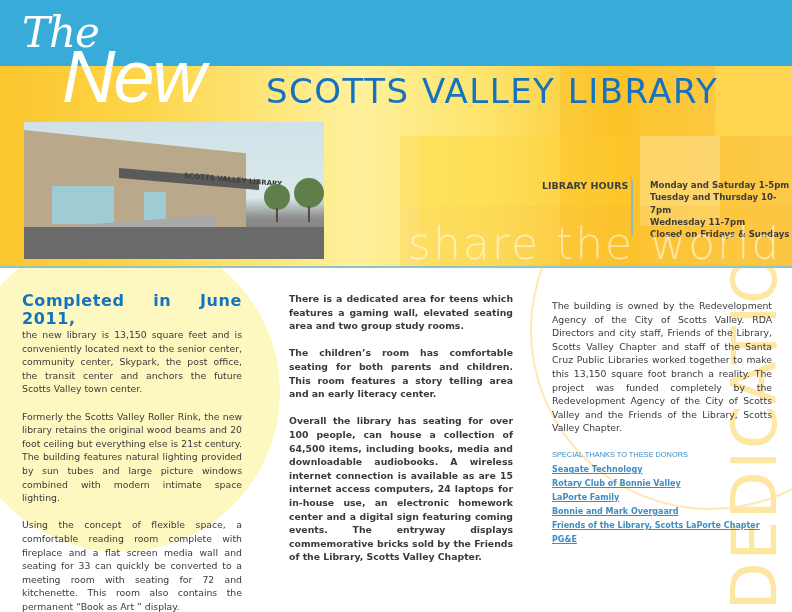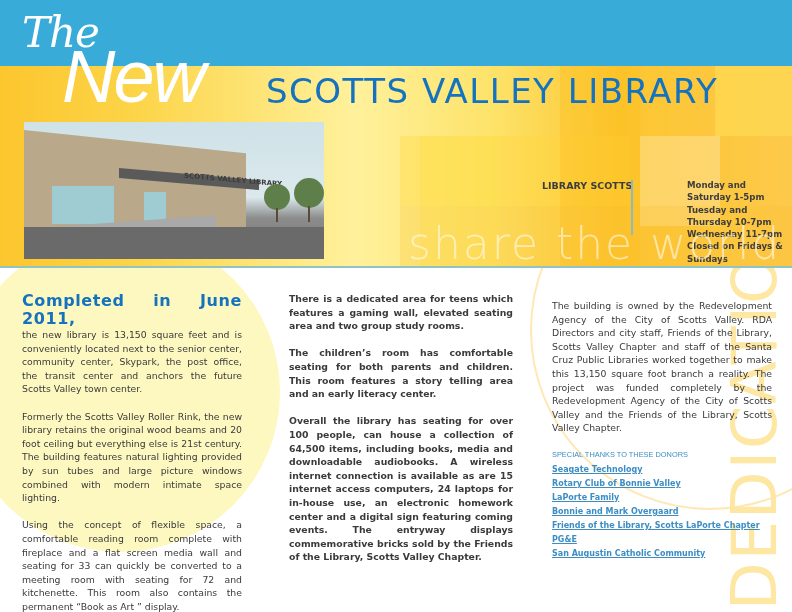--- a/index.html
+++ b/index.html
@@ -39,21 +39,21 @@
   .canopy { position: absolute; left: 95px; top: 52px; width: 140px; height: 10px; background: #5a5a5a; transform: skewY(5deg); }
   .sign { position: absolute; left: 160px; top: 54px; font-size: 7px; color: #3c3c3c; font-weight: bold; transform: skewY(5deg); white-space: nowrap; }
   .tree { position: absolute; border-radius: 50%; background: #5f7f4a; }
   .trunk { position: absolute; width: 2px; background: #5b4a38; }
   .lot { position: absolute; left: 0; top: 105px; width: 300px; height: 32px; background: #6a6a6a; }
   .walk { position: absolute; left: 2px; top: 100px; width: 190px; height: 14px; background: #a9a9a9; transform: skewY(-4deg); }
 
   
   .hours-label { position: absolute; left: 542px; top: 180px; font-size: 9.5px; font-weight: bold; color: #3d3d3d; }
   .hours-divider { position: absolute; left: 631px; top: 180px; width: 2px; height: 55px; background: #8fb8c1; }
-  .hours-list { position: absolute; left: 672px; top: 179px; font-size: 8.6px; font-weight: bold; color: #3d3d3d; line-height: 12.3px; padding-left: 15px; }
+  .hours-list { position: absolute; left: 635px; top: 179px; font-size: 8.6px; font-weight: bold; color: #3d3d3d; line-height: 12.3px; padding-left: 15px; }
 
   .share-world {
     position: absolute; left: 408px; top: 222px; font-size: 44px; color: rgba(255,255,255,0.55);
     font-family: "DejaVu Sans", sans-serif; font-weight: 300; letter-spacing: 2px; white-space: nowrap; line-height: 1;
   }
 
   
   .sun { position: absolute; left: -40px; top: 232px; width: 320px; height: 320px; border-radius: 50%; background: #fdf8c0; }
   .arc { position: absolute; left: 530px; top: 150px; width: 360px; height: 360px; border-radius: 50%; border: 2px solid rgba(252,205,90,0.45); }
 
@@ -105,21 +105,21 @@
   <div class="canopy"></div>
   <div class="sign">SCOTTS VALLEY LIBRARY</div>
   <div class="tree" style="left:240px;top:62px;width:26px;height:26px;"></div>
   <div class="trunk" style="left:252px;top:86px;height:14px;"></div>
   <div class="tree" style="left:270px;top:56px;width:30px;height:30px;"></div>
   <div class="trunk" style="left:284px;top:84px;height:16px;"></div>
   <div class="walk"></div>
   <div class="lot"></div>
 </div>
 
-<div class="hours-label">LIBRARY SCOTTS</div>
+<div class="hours-label">LIBRARY HOURS</div>
 <div class="hours-divider"></div>
 <div class="hours-list">
   <div>Monday and Saturday 1-5pm</div>
   <div>Tuesday and Thursday 10-7pm</div>
   <div>Wednesday 11-7pm</div>
   <div>Closed on Fridays &amp; Sundays</div>
 </div>
 <div class="share-world">share the world</div>
 
 <div class="col col1">
@@ -140,14 +140,13 @@
 </div>
 
 <div class="donors">
   <div class="donors-title">SPECIAL THANKS TO THESE DONORS</div>
   <div class="donor">Seagate Technology</div>
   <div class="donor">Rotary Club of Bonnie Valley</div>
   <div class="donor">LaPorte Family</div>
   <div class="donor">Bonnie and Mark Overgaard</div>
   <div class="donor">Friends of the Library, Scotts LaPorte Chapter</div>
   <div class="donor">PG&amp;E</div>
-  <div class="donor">San Augustin Catholic Community</div>
 </div>
 
 </body></html>

